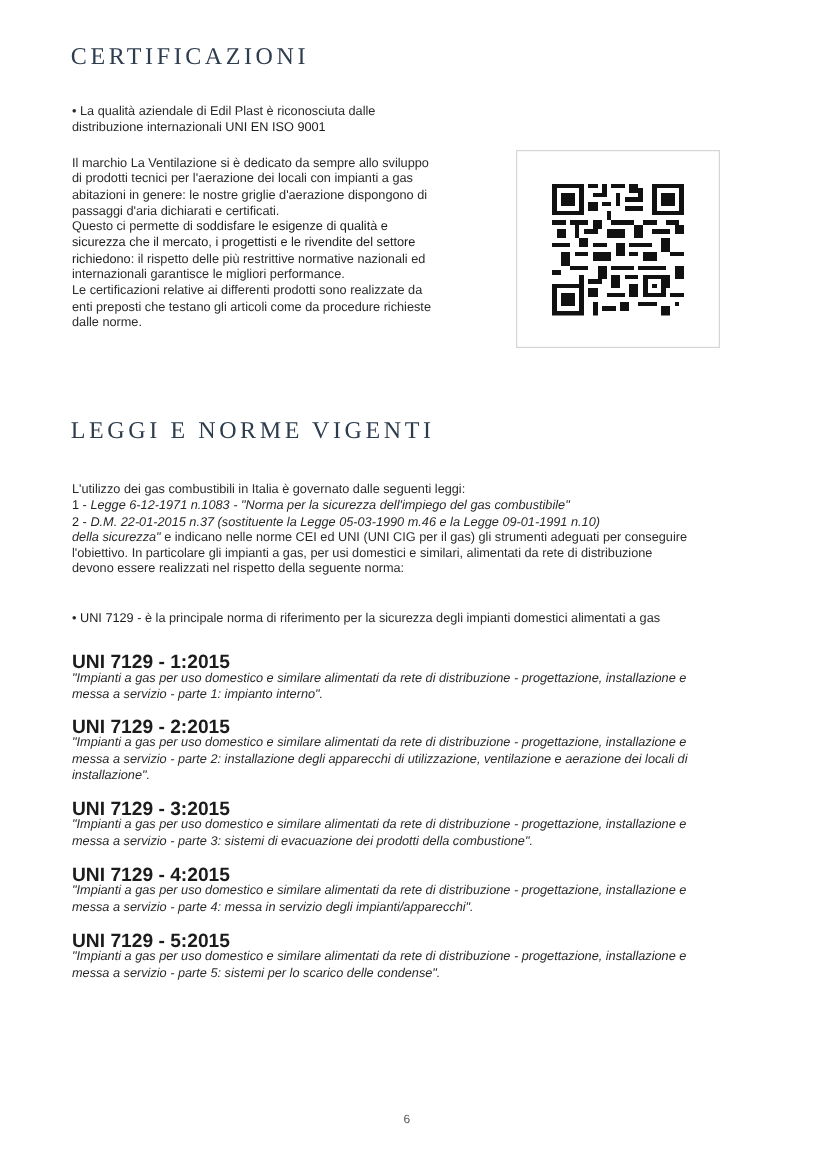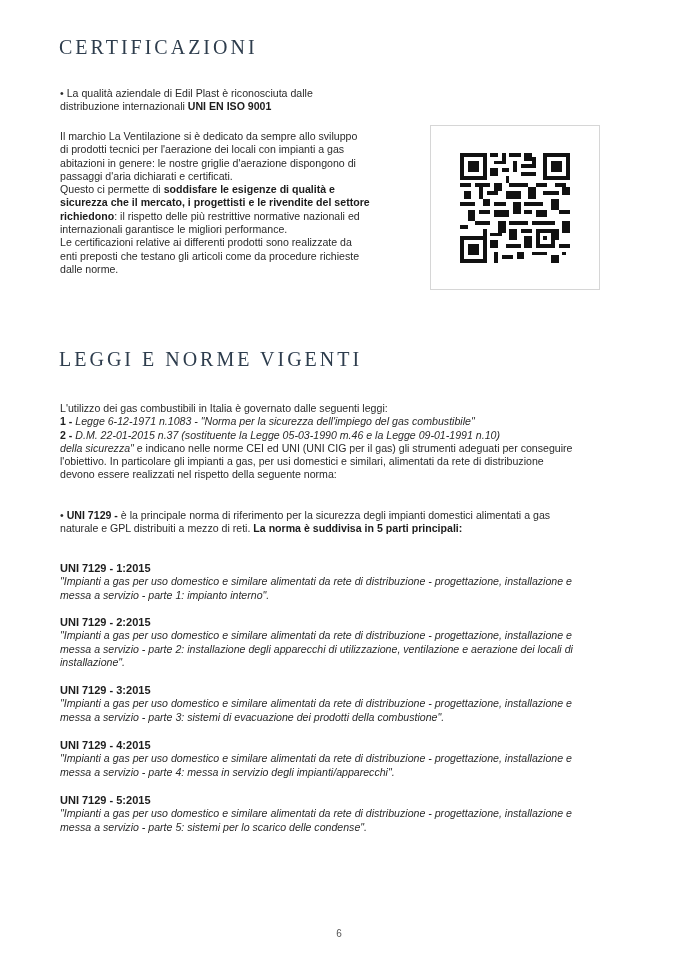--- a/index.html
+++ b/index.html
@@ -9,29 +9,29 @@
   }
   .h1 {
     position: absolute; left: 59px; font-family: Liberation Serif, serif;
     font-weight: 300; letter-spacing: 3px; color: #2e3d4d; font-size: 20px;
     margin: 0; font-weight: normal;
   }
   .para {
     position: absolute; left: 60px; font-size: 10.6px; line-height: 13.3px;
     color: #2a2a2a;
   }
-  .para b { font-weight: bold; color: #1c1c1c; }
+  .para b { font-weight: normal; color: #1c1c1c; }
   .para i { font-style: italic; }
   .line { display: block; white-space: nowrap; }
   .qr-box {
     position: absolute; left: 430px; top: 125px; width: 170px; height: 165px;
     border: 1.5px solid #d6d6d6; box-sizing: border-box; background: #fff;
   }
   .qr-svg { position: absolute; left: 29px; top: 27px; width: 110px; height: 110px; }
-  .std-title { font-weight: bold; font-size: 11px; color: #1c1c1c; display:block;margin-top:16px; }
+  .std-title { font-weight: bold; font-size: 16px; color: #1c1c1c; display:block; }
   .page-num {
     position: absolute; left: 0; width: 678px; top: 928px; text-align: center;
     font-size: 10px; color: #555;
   }
 </style>
 </head>
 <body>
 
 <h1 class="h1" style="top:36px;">CERTIFICAZIONI</h1>
 
@@ -141,21 +141,20 @@
   <span class="line">L'utilizzo dei gas combustibili in Italia è governato dalle seguenti leggi:</span>
   <span class="line"><b>1 -</b><i> Legge 6-12-1971  n.1083 - "Norma per la sicurezza dell'impiego del gas combustibile"</i></span>
   <span class="line"><b>2 -</b><i> D.M. 22-01-2015  n.37 (sostituente la Legge 05-03-1990 m.46 e la Legge 09-01-1991 n.10)</i></span>
   <span class="line"><i>della sicurezza"</i><span> e indicano nelle norme CEI ed UNI (UNI CIG per il gas) gli strumenti adeguati per conseguire</span></span>
   <span class="line">l'obiettivo. In particolare gli impianti a gas, per usi domestici e similari, alimentati da rete di distribuzione</span>
   <span class="line">devono essere realizzati nel rispetto della seguente norma:</span>
 </div>
 
 <div class="para" style="top:509px;">
   <span class="line"><span>• </span><b>UNI 7129 -</b><span> è la principale norma di riferimento per la sicurezza degli impianti domestici alimentati a gas</span></span>
-  <span class="line"><span>naturale e GPL distribuiti a mezzo di reti. </span><b>La norma è suddivisa in 5 parti principali:</b></span>
 </div>
 
 <div class="para" style="top:546px;">
   <span class="std-title">UNI 7129 - 1:2015</span>
   <i class="line">"Impianti a gas per uso domestico e similare alimentati da rete di distribuzione - progettazione, installazione e</i>
   <i class="line">messa a servizio - parte 1: impianto interno".</i>
 </div>
 
 <div class="para" style="top:600px;">
   <span class="std-title">UNI 7129 - 2:2015</span>

